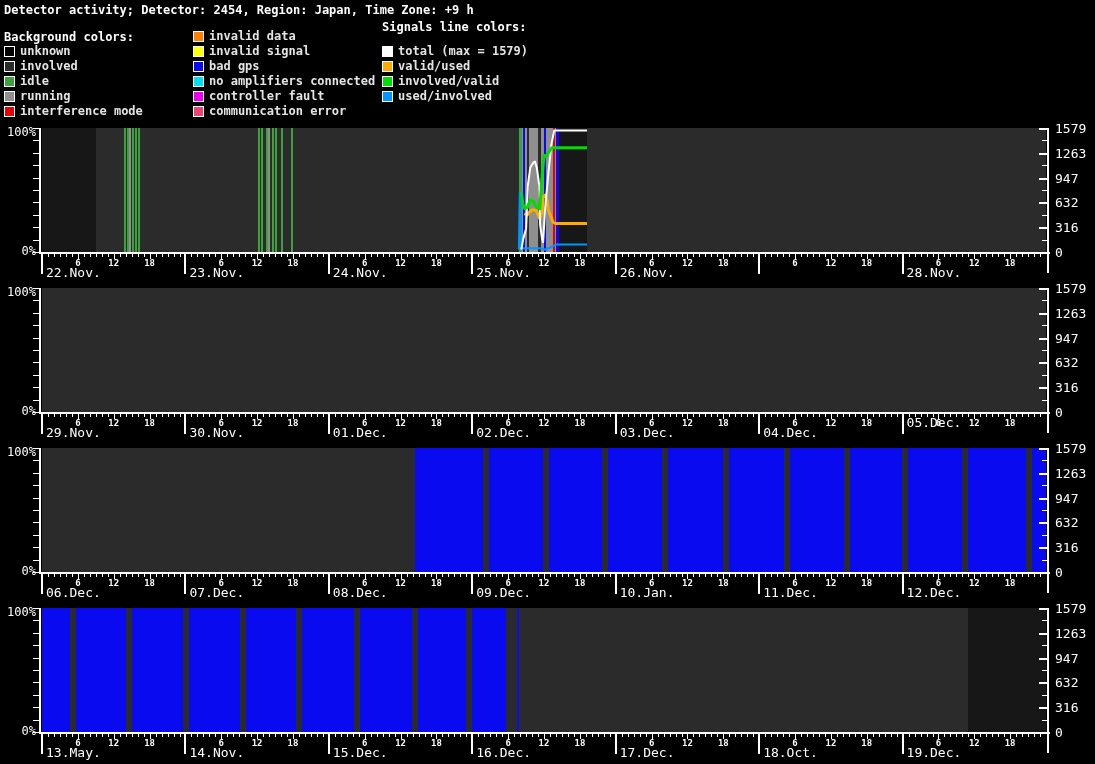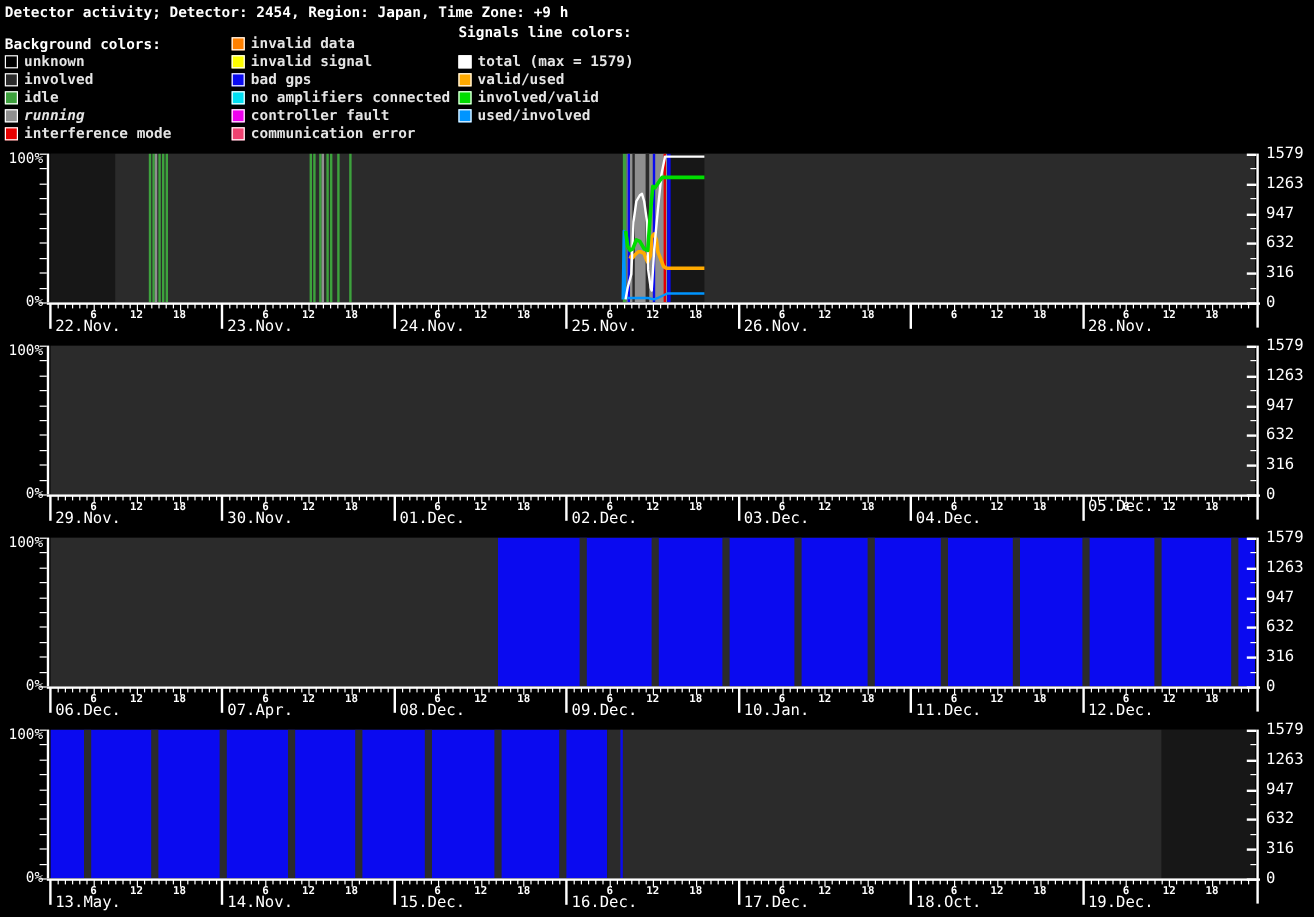--- a/index.html
+++ b/index.html
@@ -28,21 +28,21 @@
 <div class="leg-header" style="left:382px;top:20px">Signals line colors:</div>
 
 <div id="legend-items">
     <div class="leg-box" style="left: 4px; top: 46px; background: rgb(0, 0, 0);"></div>
     <div class="leg-label" style="left: 20px; top: 45px;">unknown</div>
     <div class="leg-box" style="left: 4px; top: 61px; background: rgb(43, 43, 43);"></div>
     <div class="leg-label" style="left: 20px; top: 60px;">involved</div>
     <div class="leg-box" style="left: 4px; top: 76px; background: rgb(61, 162, 61);"></div>
     <div class="leg-label" style="left: 20px; top: 75px;">idle</div>
     <div class="leg-box" style="left: 4px; top: 91px; background: rgb(143, 143, 143);"></div>
-    <div class="leg-label" style="left: 20px; top: 90px; font-style: italic;">running</div>
+    <div class="leg-label" style="left: 20px; top: 90px;">running</div>
     <div class="leg-box" style="left: 4px; top: 106px; background: rgb(230, 0, 0);"></div>
     <div class="leg-label" style="left: 20px; top: 105px;">interference mode</div>
     <div class="leg-box" style="left: 193px; top: 31px; background: rgb(255, 128, 0);"></div>
     <div class="leg-label" style="left: 209px; top: 30px;">invalid data</div>
     <div class="leg-box" style="left: 193px; top: 46px; background: rgb(255, 255, 0);"></div>
     <div class="leg-label" style="left: 209px; top: 45px;">invalid signal</div>
     <div class="leg-box" style="left: 193px; top: 61px; background: rgb(10, 10, 240);"></div>
     <div class="leg-label" style="left: 209px; top: 60px;">bad gps</div>
     <div class="leg-box" style="left: 193px; top: 76px; background: rgb(0, 223, 242);"></div>
     <div class="leg-label" style="left: 209px; top: 75px;">no amplifiers connected</div>
@@ -611,21 +611,21 @@
       <div class="tick" style="left: 137.6px; top: 573px; width: 1px; height: 4px;"></div>
       <div class="tick" style="left: 143.6px; top: 573px; width: 1px; height: 4px;"></div>
       <div class="tick" style="left: 149.6px; top: 573px; width: 1px; height: 6px;"></div>
       <div class="hour-label" style="left: 138.6px; top: 579px;">18</div>
       <div class="tick" style="left: 155.5px; top: 573px; width: 1px; height: 4px;"></div>
       <div class="tick" style="left: 161.5px; top: 573px; width: 1px; height: 4px;"></div>
       <div class="tick" style="left: 167.5px; top: 573px; width: 1px; height: 4px;"></div>
       <div class="tick" style="left: 173.5px; top: 573px; width: 1px; height: 4px;"></div>
       <div class="tick" style="left: 179.5px; top: 573px; width: 1px; height: 4px;"></div>
       <div class="tick" style="left: 184.429px; top: 573px; width: 2px; height: 21px;"></div>
-      <div class="date-label" style="left: 189.429px; top: 586px;">07.Apr.</div>
+      <div class="date-label" style="left: 189.429px; top: 586px;">07.Dec.</div>
       <div class="tick" style="left: 191.4px; top: 573px; width: 1px; height: 4px;"></div>
       <div class="tick" style="left: 197.4px; top: 573px; width: 1px; height: 4px;"></div>
       <div class="tick" style="left: 203.4px; top: 573px; width: 1px; height: 4px;"></div>
       <div class="tick" style="left: 209.3px; top: 573px; width: 1px; height: 4px;"></div>
       <div class="tick" style="left: 215.3px; top: 573px; width: 1px; height: 4px;"></div>
       <div class="tick" style="left: 221.3px; top: 573px; width: 1px; height: 6px;"></div>
       <div class="hour-label" style="left: 210.3px; top: 579px;">6</div>
       <div class="tick" style="left: 227.3px; top: 573px; width: 1px; height: 4px;"></div>
       <div class="tick" style="left: 233.2px; top: 573px; width: 1px; height: 4px;"></div>
       <div class="tick" style="left: 239.2px; top: 573px; width: 1px; height: 4px;"></div>

